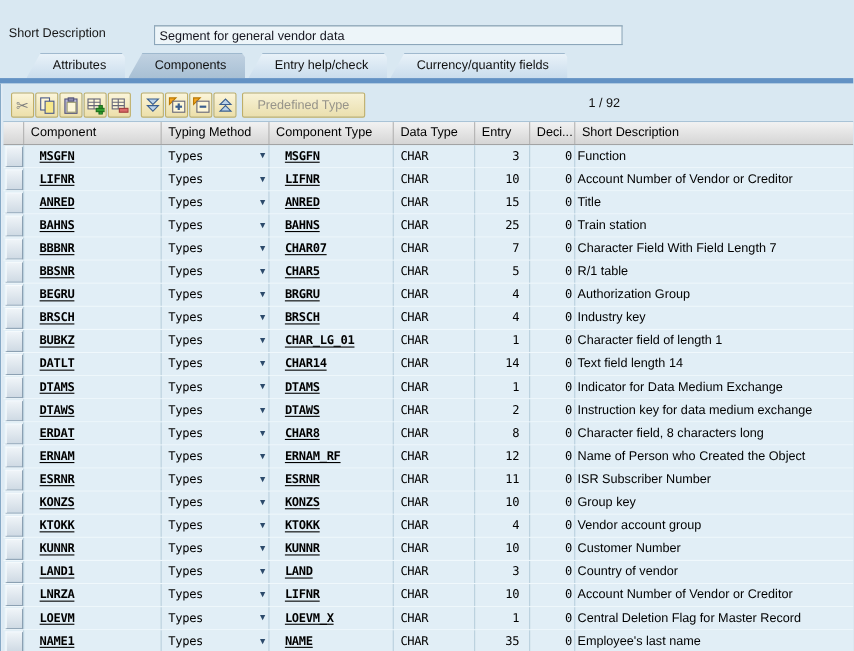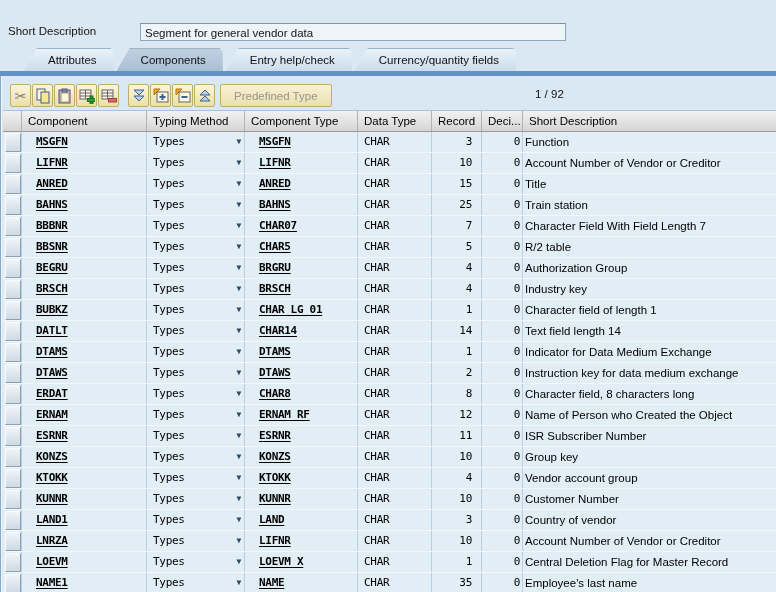--- a/index.html
+++ b/index.html
@@ -162,21 +162,21 @@
       <span class="pos">1 / 92</span>
     </div>
 
     <div class="table">
       <div class="thead grid-row">
         <div class="th"></div>
         <div class="th">Component</div>
         <div class="th">Typing Method</div>
         <div class="th">Component Type</div>
         <div class="th">Data Type</div>
-        <div class="th">Record</div>
+        <div class="th">Entry</div>
         <div class="th">Deci...</div>
         <div class="th">Short Description</div>
       </div>
       <div class="tbody">
           <div class="trow grid-row">
             <div class="td sel"></div>
             <div class="td link">MSGFN</div>
             <div class="td typing">
               <span>Types</span>
               <span class="dd">▼</span>
@@ -243,21 +243,21 @@
             <div class="td sel"></div>
             <div class="td link">BBSNR</div>
             <div class="td typing">
               <span>Types</span>
               <span class="dd">▼</span>
             </div>
             <div class="td link">CHAR5</div>
             <div class="td dtype">CHAR</div>
             <div class="td num">5</div>
             <div class="td num deci">0</div>
-            <div class="td sdesc">R/2 table</div>
+            <div class="td sdesc">R/1 table</div>
           </div>
           <div class="trow grid-row">
             <div class="td sel"></div>
             <div class="td link">BEGRU</div>
             <div class="td typing">
               <span>Types</span>
               <span class="dd">▼</span>
             </div>
             <div class="td link">BRGRU</div>
             <div class="td dtype">CHAR</div>

